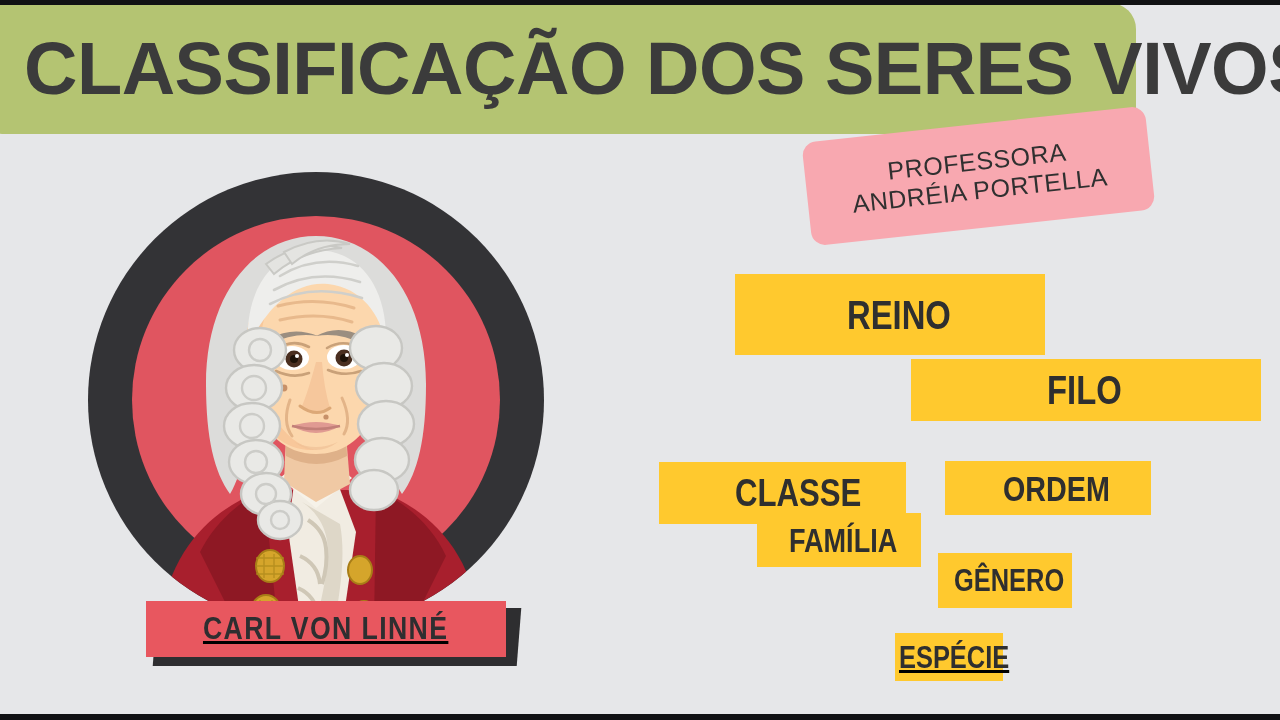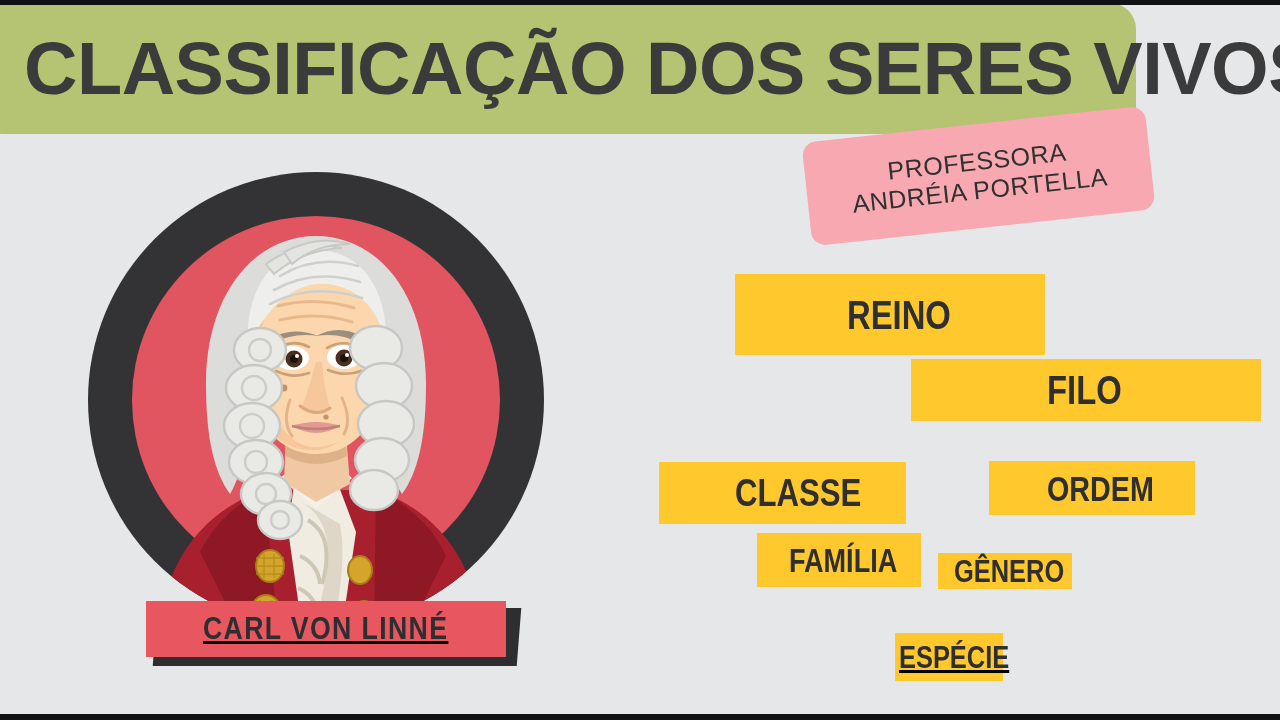--- a/index.html
+++ b/index.html
@@ -269,27 +269,27 @@
   <div id="tax-layer">
       <div class="tax-box" style="left: 735px; top: 274px; width: 310px; height: 81px; background: rgb(255, 201, 46);">
         <span class="tax-label" style="font-size: 40px; margin-left: 112px; color: rgb(47, 47, 47);">REINO</span>
       </div>
       <div class="tax-box" style="left: 911px; top: 359px; width: 350px; height: 62px; background: rgb(255, 201, 46);">
         <span class="tax-label" style="font-size: 40px; margin-left: 136px; color: rgb(47, 47, 47);">FILO</span>
       </div>
       <div class="tax-box" style="left: 659px; top: 414px; width: 247px; height: 62px; background: rgb(255, 201, 46); margin-top: 48px;">
         <span class="tax-label" style="font-size: 38px; margin-left: 76px; color: rgb(47, 47, 47);">CLASSE</span>
       </div>
-      <div class="tax-box" style="left: 945px; top: 461px; width: 206px; height: 54px; background: rgb(255, 201, 46); margin-left: 44px;">
+      <div class="tax-box" style="left: 945px; top: 461px; width: 206px; height: 54px; background: rgb(255, 201, 46);">
         <span class="tax-label" style="font-size: 35px; margin-left: 58px; color: rgb(47, 47, 47);">ORDEM</span>
       </div>
-      <div class="tax-box" style="left: 757px; top: 513px; width: 164px; height: 54px; background: rgb(255, 201, 46); margin-top: 20px;">
+      <div class="tax-box" style="left: 757px; top: 513px; width: 164px; height: 54px; background: rgb(255, 201, 46);">
         <span class="tax-label" style="font-size: 33px; margin-left: 32px; color: rgb(47, 47, 47);">FAMÍLIA</span>
       </div>
-      <div class="tax-box" style="left: 938px; top: 553px; width: 134px; height: 36px; background: rgb(255, 201, 46);">
+      <div class="tax-box" style="left: 938px; top: 553px; width: 134px; height: 55px; background: rgb(255, 201, 46);">
         <span class="tax-label" style="font-size: 31px; margin-left: 16px; color: rgb(47, 47, 47);">GÊNERO</span>
       </div>
       <div class="tax-box" style="left: 895px; top: 633px; width: 108px; height: 48px; background: rgb(255, 201, 46); text-decoration: underline;">
         <span class="tax-label" style="font-size: 31px; margin-left: 4px; color: rgb(47, 47, 47);">ESPÉCIE</span>
       </div>
     </div>
 
   <div class="bar-top"></div>
   <div class="bar-bottom"></div>
 </div>

